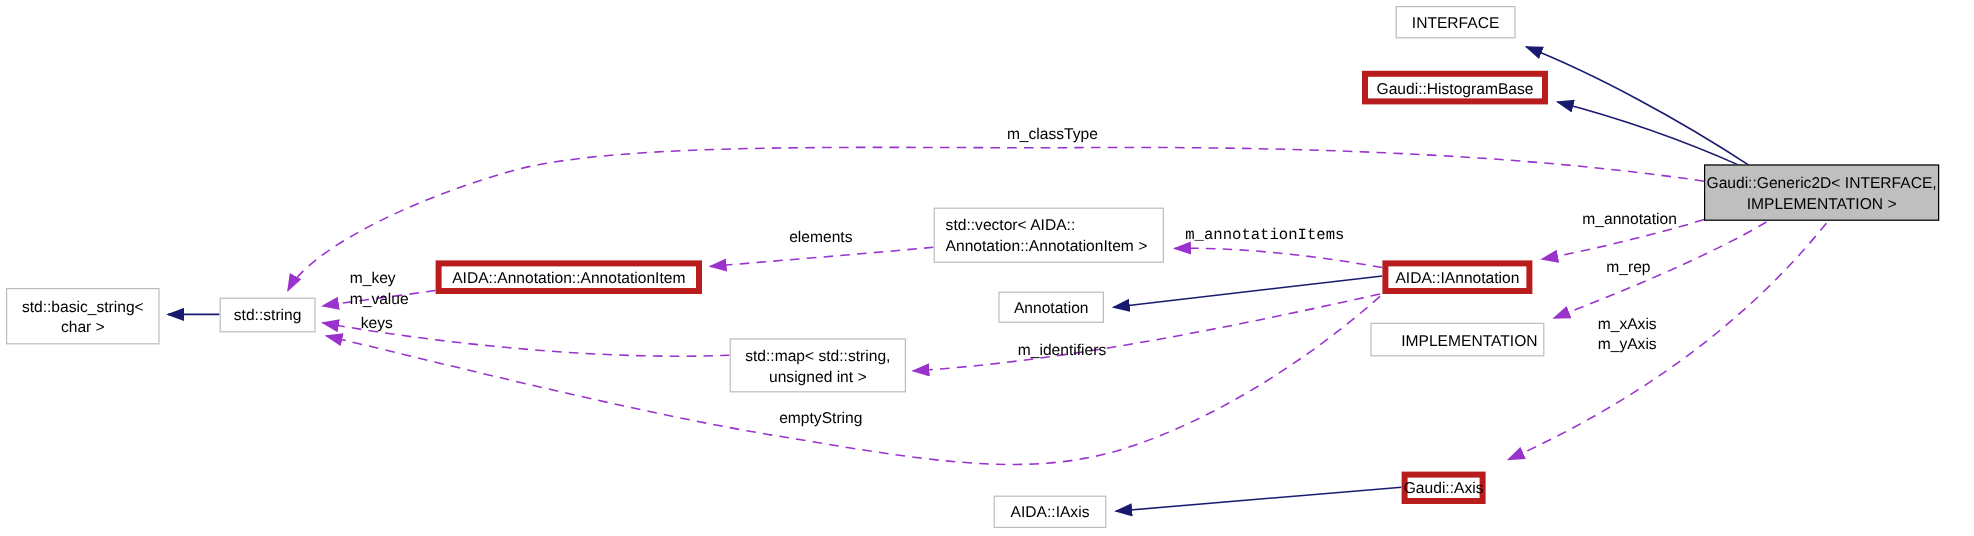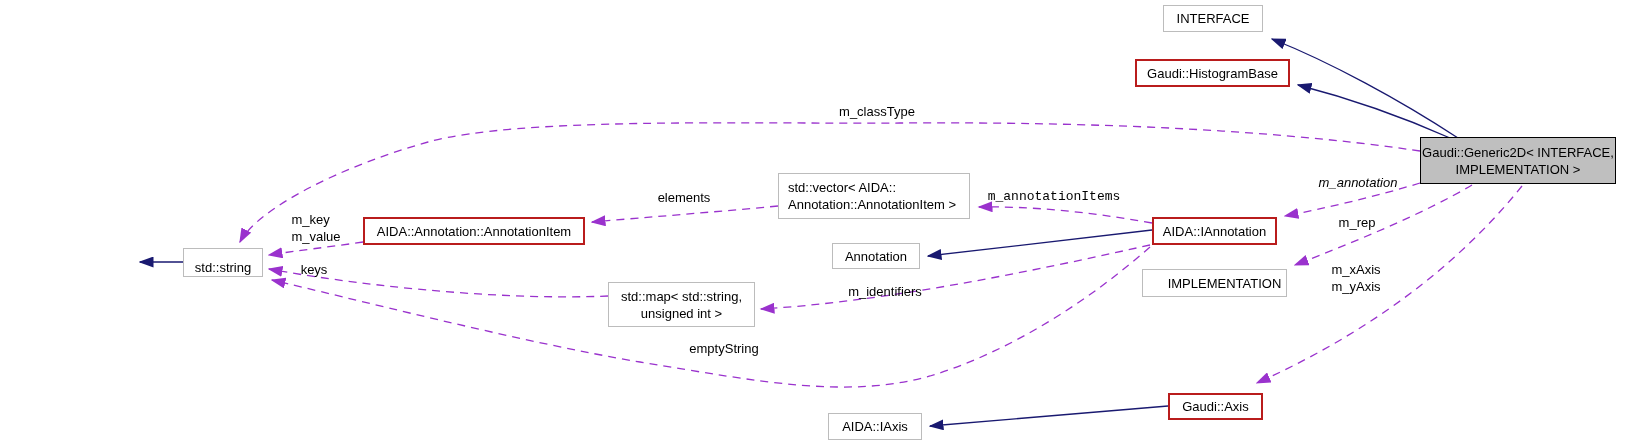--- a/index.html
+++ b/index.html
@@ -12,21 +12,21 @@
     overflow:hidden;
   }
   #edges{position:absolute;left:0;top:0;width:1645px;height:447px;}
   .node{
     position:absolute;
     display:flex;flex-direction:column;justify-content:center;align-items:center;
     background:#ffffff;border:1px solid #bcbcbc;
     line-height:17px;white-space:nowrap;
     box-sizing:border-box;text-align:center;
   }
-  .node.doc{border:2px solid #b91c1c;}
+  .node.doc{border:5px solid #b91c1c;}
   .node.main{background:#bfbfbf;border:1.5px solid #000000;}
   .node.left-align{align-items:flex-start;padding-left:9px;text-align:left;}
   .elabel{
     position:absolute;transform:translate(-50%,-50%);
     white-space:nowrap;text-align:left;line-height:17px;
   }
 </style>
 </head>
 <body>
 
@@ -87,57 +87,61 @@
   </div>
 
   <div class="node" style="left:832px;top:243px;width:88px;height:26px;">
     <span>Annotation</span>
   </div>
 
   <div class="node" style="left:1142px;top:269px;width:145px;height:28px;padding-left:20px;">
     <span>IMPLEMENTATION</span>
   </div>
 
-  <div class="node" style="left:183px;top:248px;width:80px;height:29px;justify-content:flex-end;">
+  <div class="node" style="left:183px;top:248px;width:80px;height:29px;">
     <span>std::string</span>
   </div>
 
+  <div class="node" style="left:5px;top:240px;width:128px;height:47px;">
+    <span>std::basic_string&lt;</span>
+    <span>char &gt;</span>
+  </div>
 
   <div class="node" style="left:608px;top:282px;width:147px;height:45px;">
     <span>std::map&lt; std::string,</span>
     <span>unsigned int &gt;</span>
   </div>
 
   <div class="node" style="left:828px;top:413px;width:94px;height:27px;">
     <span>AIDA::IAxis</span>
   </div>
 
-  <div class="node doc" style="left:1168px;top:393px;width:95px;height:27px;">
+  <div class="node doc" style="left:1168px;top:393px;width:70px;height:27px;">
     <span>Gaudi::Axis</span>
   </div>
 
   <div class="elabel" style="left:877px;top:111px;">m_classType</div>
 
-  <div class="elabel" style="left:1358px;top:182px;font-style:italic;">m_annotation</div>
+  <div class="elabel" style="left:1358px;top:182px;">m_annotation</div>
 
   <div class="elabel" style="left:1357px;top:222px;">m_rep</div>
 
   <div class="elabel" style="left:1356px;top:278px;">
     <div>m_xAxis</div>
     <div>m_yAxis</div>
   </div>
 
   <div class="elabel" style="left:1054px;top:196px;font-family:Liberation Mono, monospace;">m_annotationItems</div>
 
   <div class="elabel" style="left:684px;top:197px;">elements</div>
 
-  <div class="elabel" style="left:316px;top:228px;">
+  <div class="elabel" style="left:316px;top:240px;">
     <div>m_key</div>
     <div>m_value</div>
   </div>
 
   <div class="elabel" style="left:314px;top:269px;">keys</div>
 
   <div class="elabel" style="left:885px;top:291px;">m_identifiers</div>
 
-  <div class="elabel" style="left:684px;top:348px;margin-left:40px;">emptyString</div>
+  <div class="elabel" style="left:684px;top:348px;">emptyString</div>
 
 </div>
 
 </body></html>

